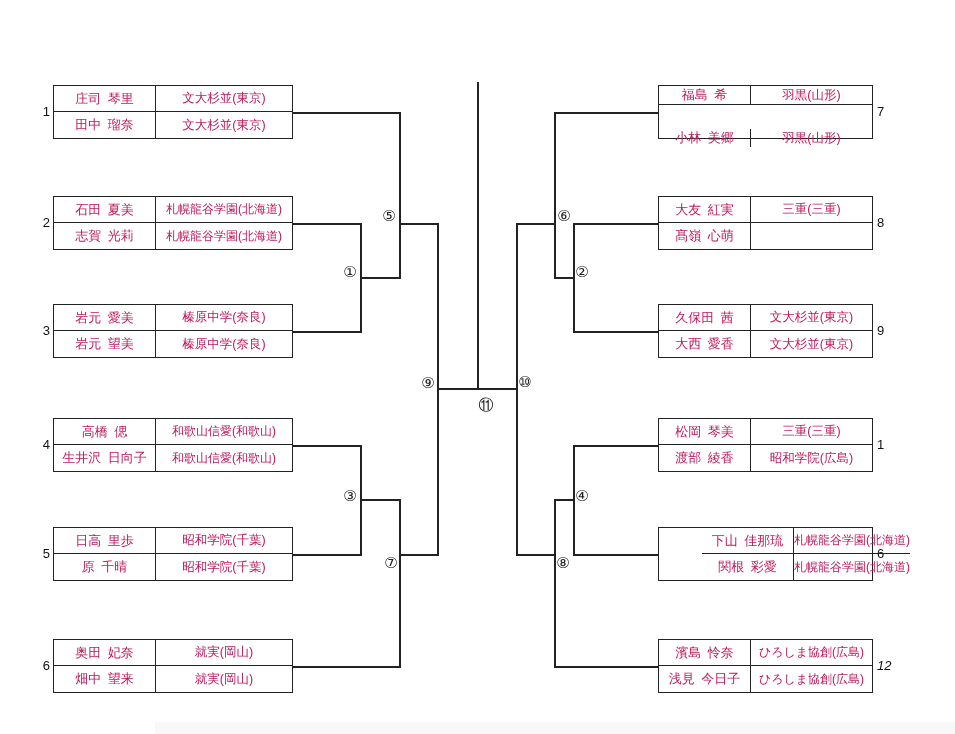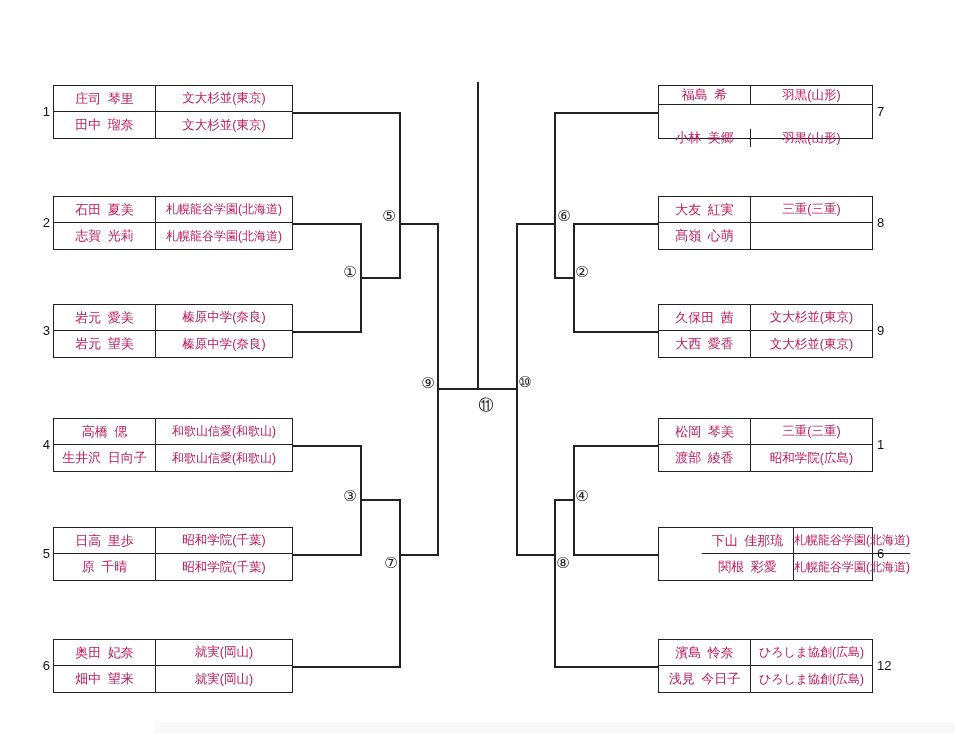--- a/index.html
+++ b/index.html
@@ -202,21 +202,21 @@
       <div class="entry-box" style="left: 658px; top: 639px; width: 215px;">
         <div class="entry-row first">
           <div class="cell name" style="width: 92px;">濱島 怜奈</div>
           <div class="cell school sz-m" style="flex: 1 1 0%;">ひろしま協創(広島)</div>
         </div>
         <div class="entry-row">
           <div class="cell name" style="width: 92px;">浅見 今日子</div>
           <div class="cell school sz-m" style="flex: 1 1 0%;">ひろしま協創(広島)</div>
         </div>
       </div>
-      <div class="seed-num right" style="left: 877px; top: 657px;">12</div>
+      <div class="seed-num right" style="left: 877px; top: 657px; font-style: italic;">12</div>
     </div>
   <div id="labels-layer">
       <span class="match-label" style="left: 350px; top: 271px;">①</span>
       <span class="match-label" style="left: 582px; top: 271px;">②</span>
       <span class="match-label" style="left: 350px; top: 495px;">③</span>
       <span class="match-label" style="left: 582px; top: 495px;">④</span>
       <span class="match-label" style="left: 389px; top: 215px;">⑤</span>
       <span class="match-label" style="left: 564px; top: 215px;">⑥</span>
       <span class="match-label" style="left: 391px; top: 562px;">⑦</span>
       <span class="match-label" style="left: 563px; top: 562px;">⑧</span>

